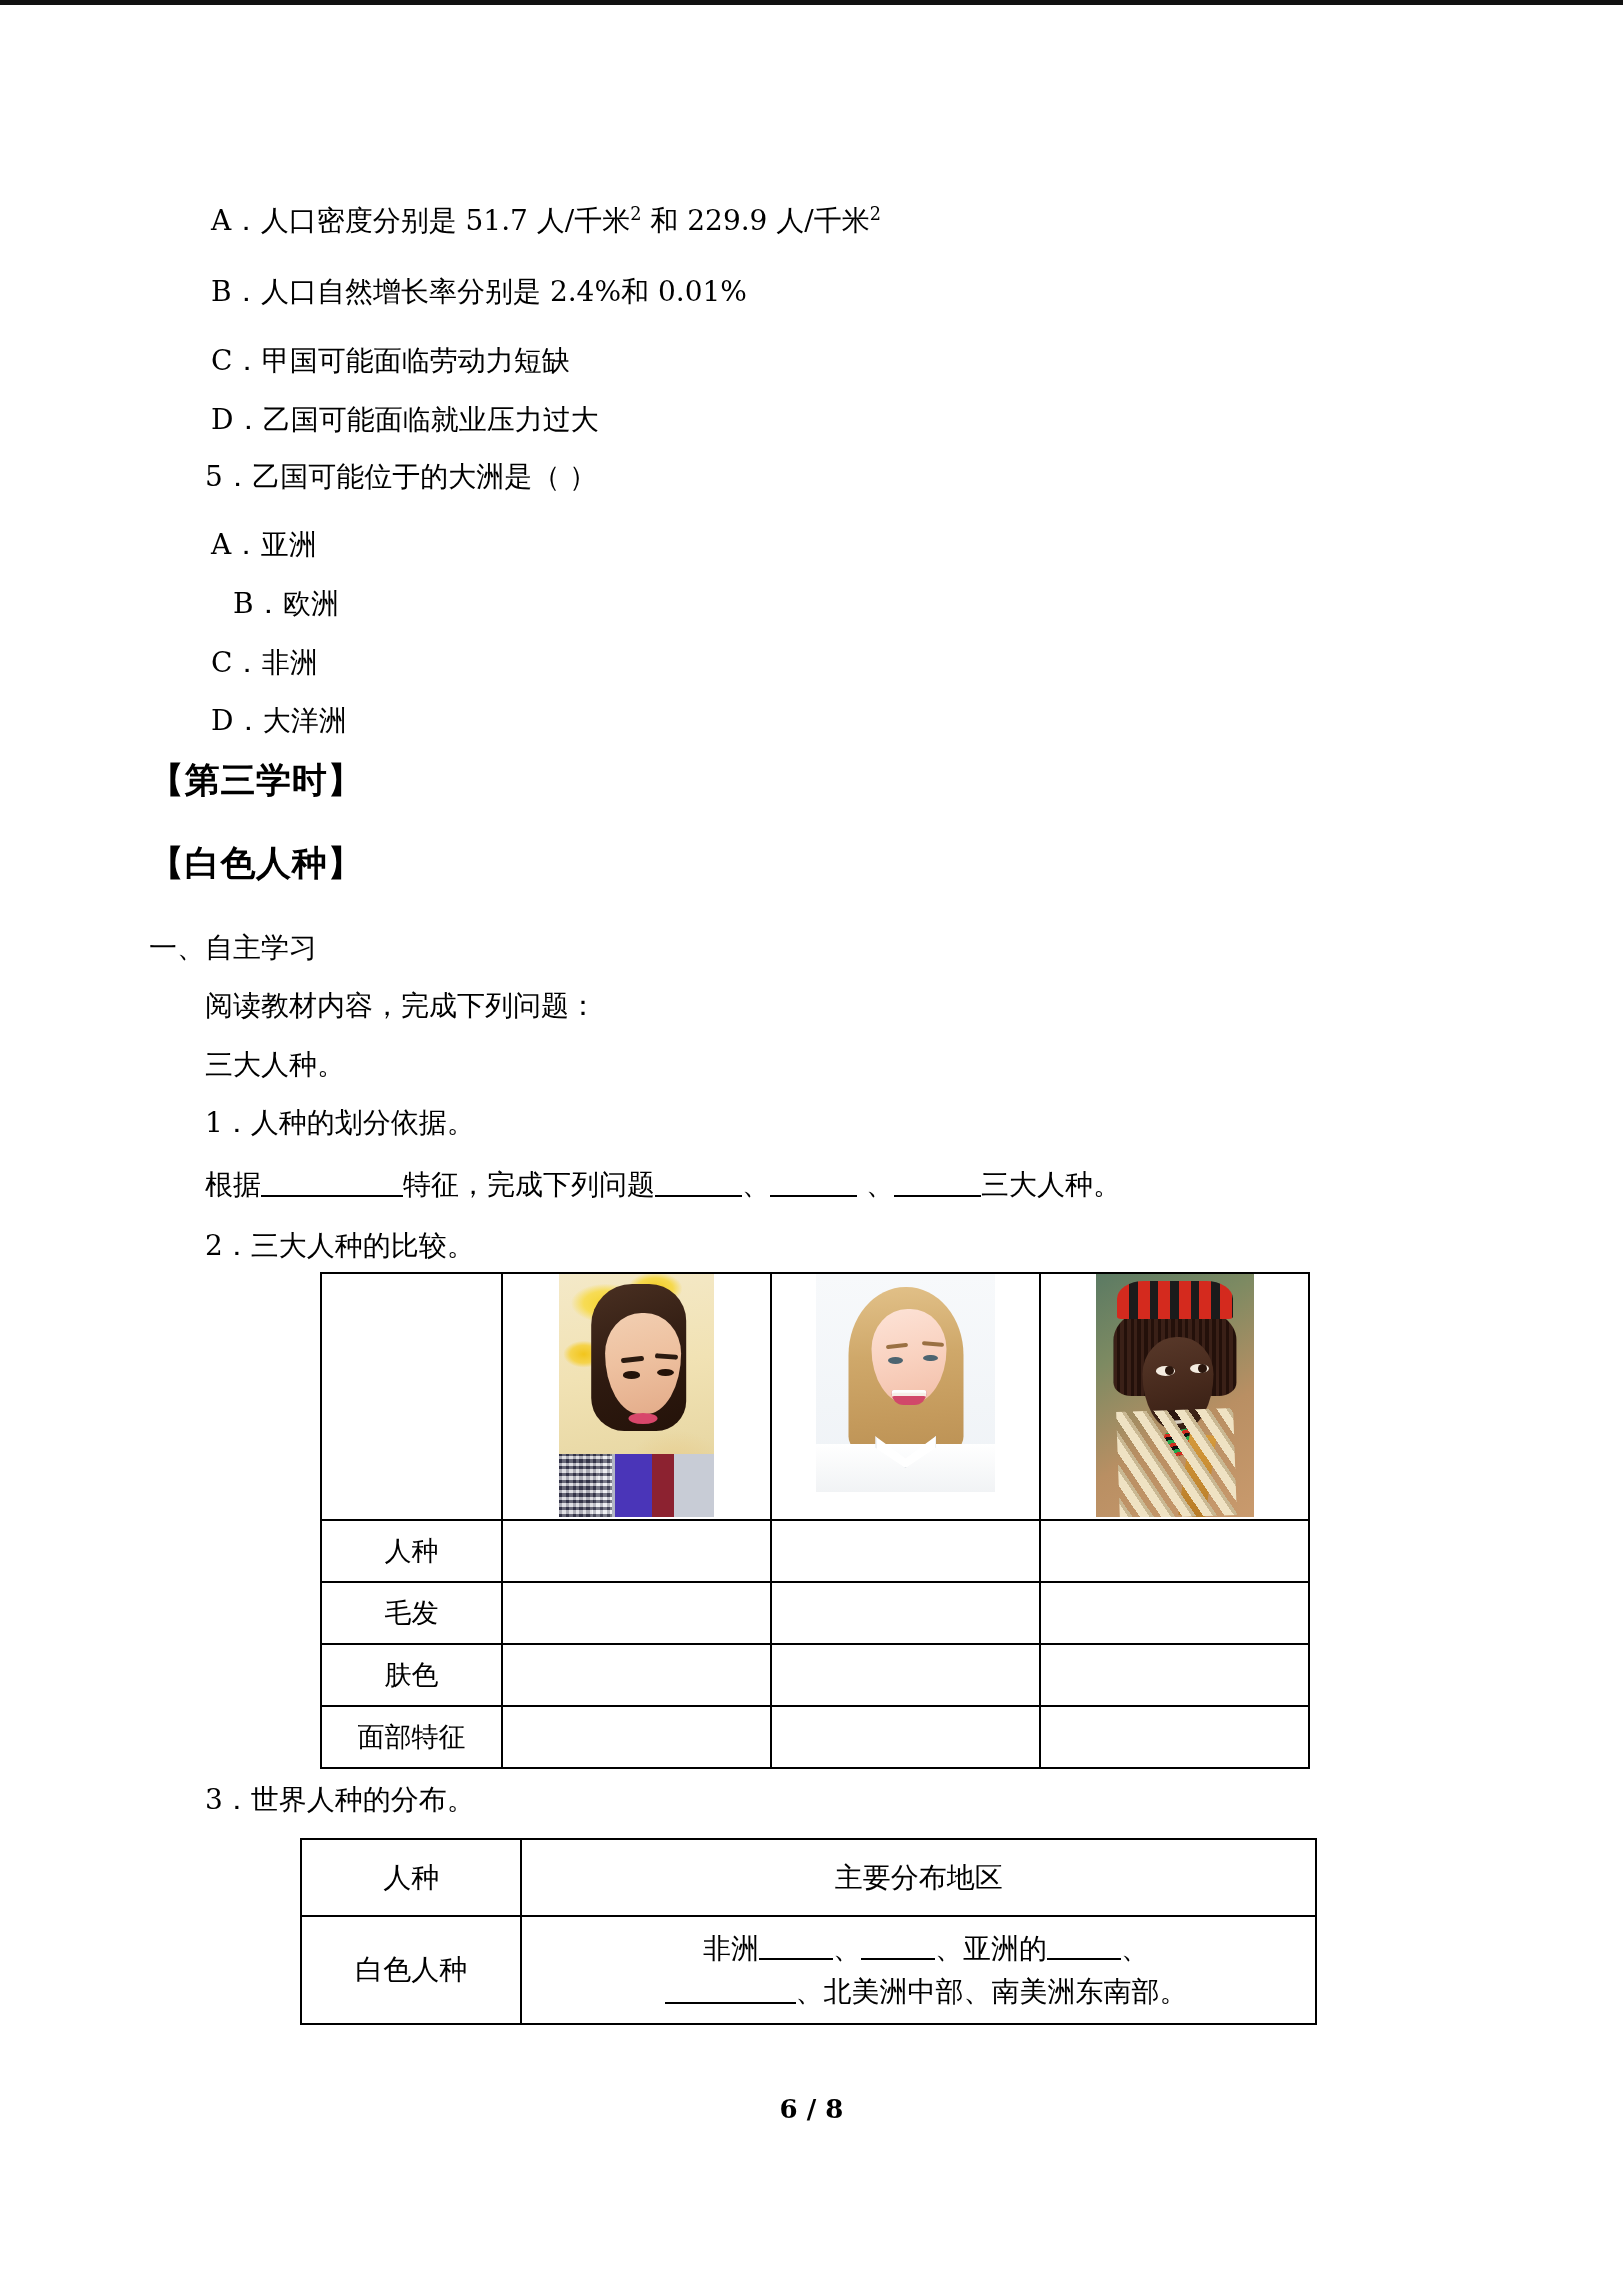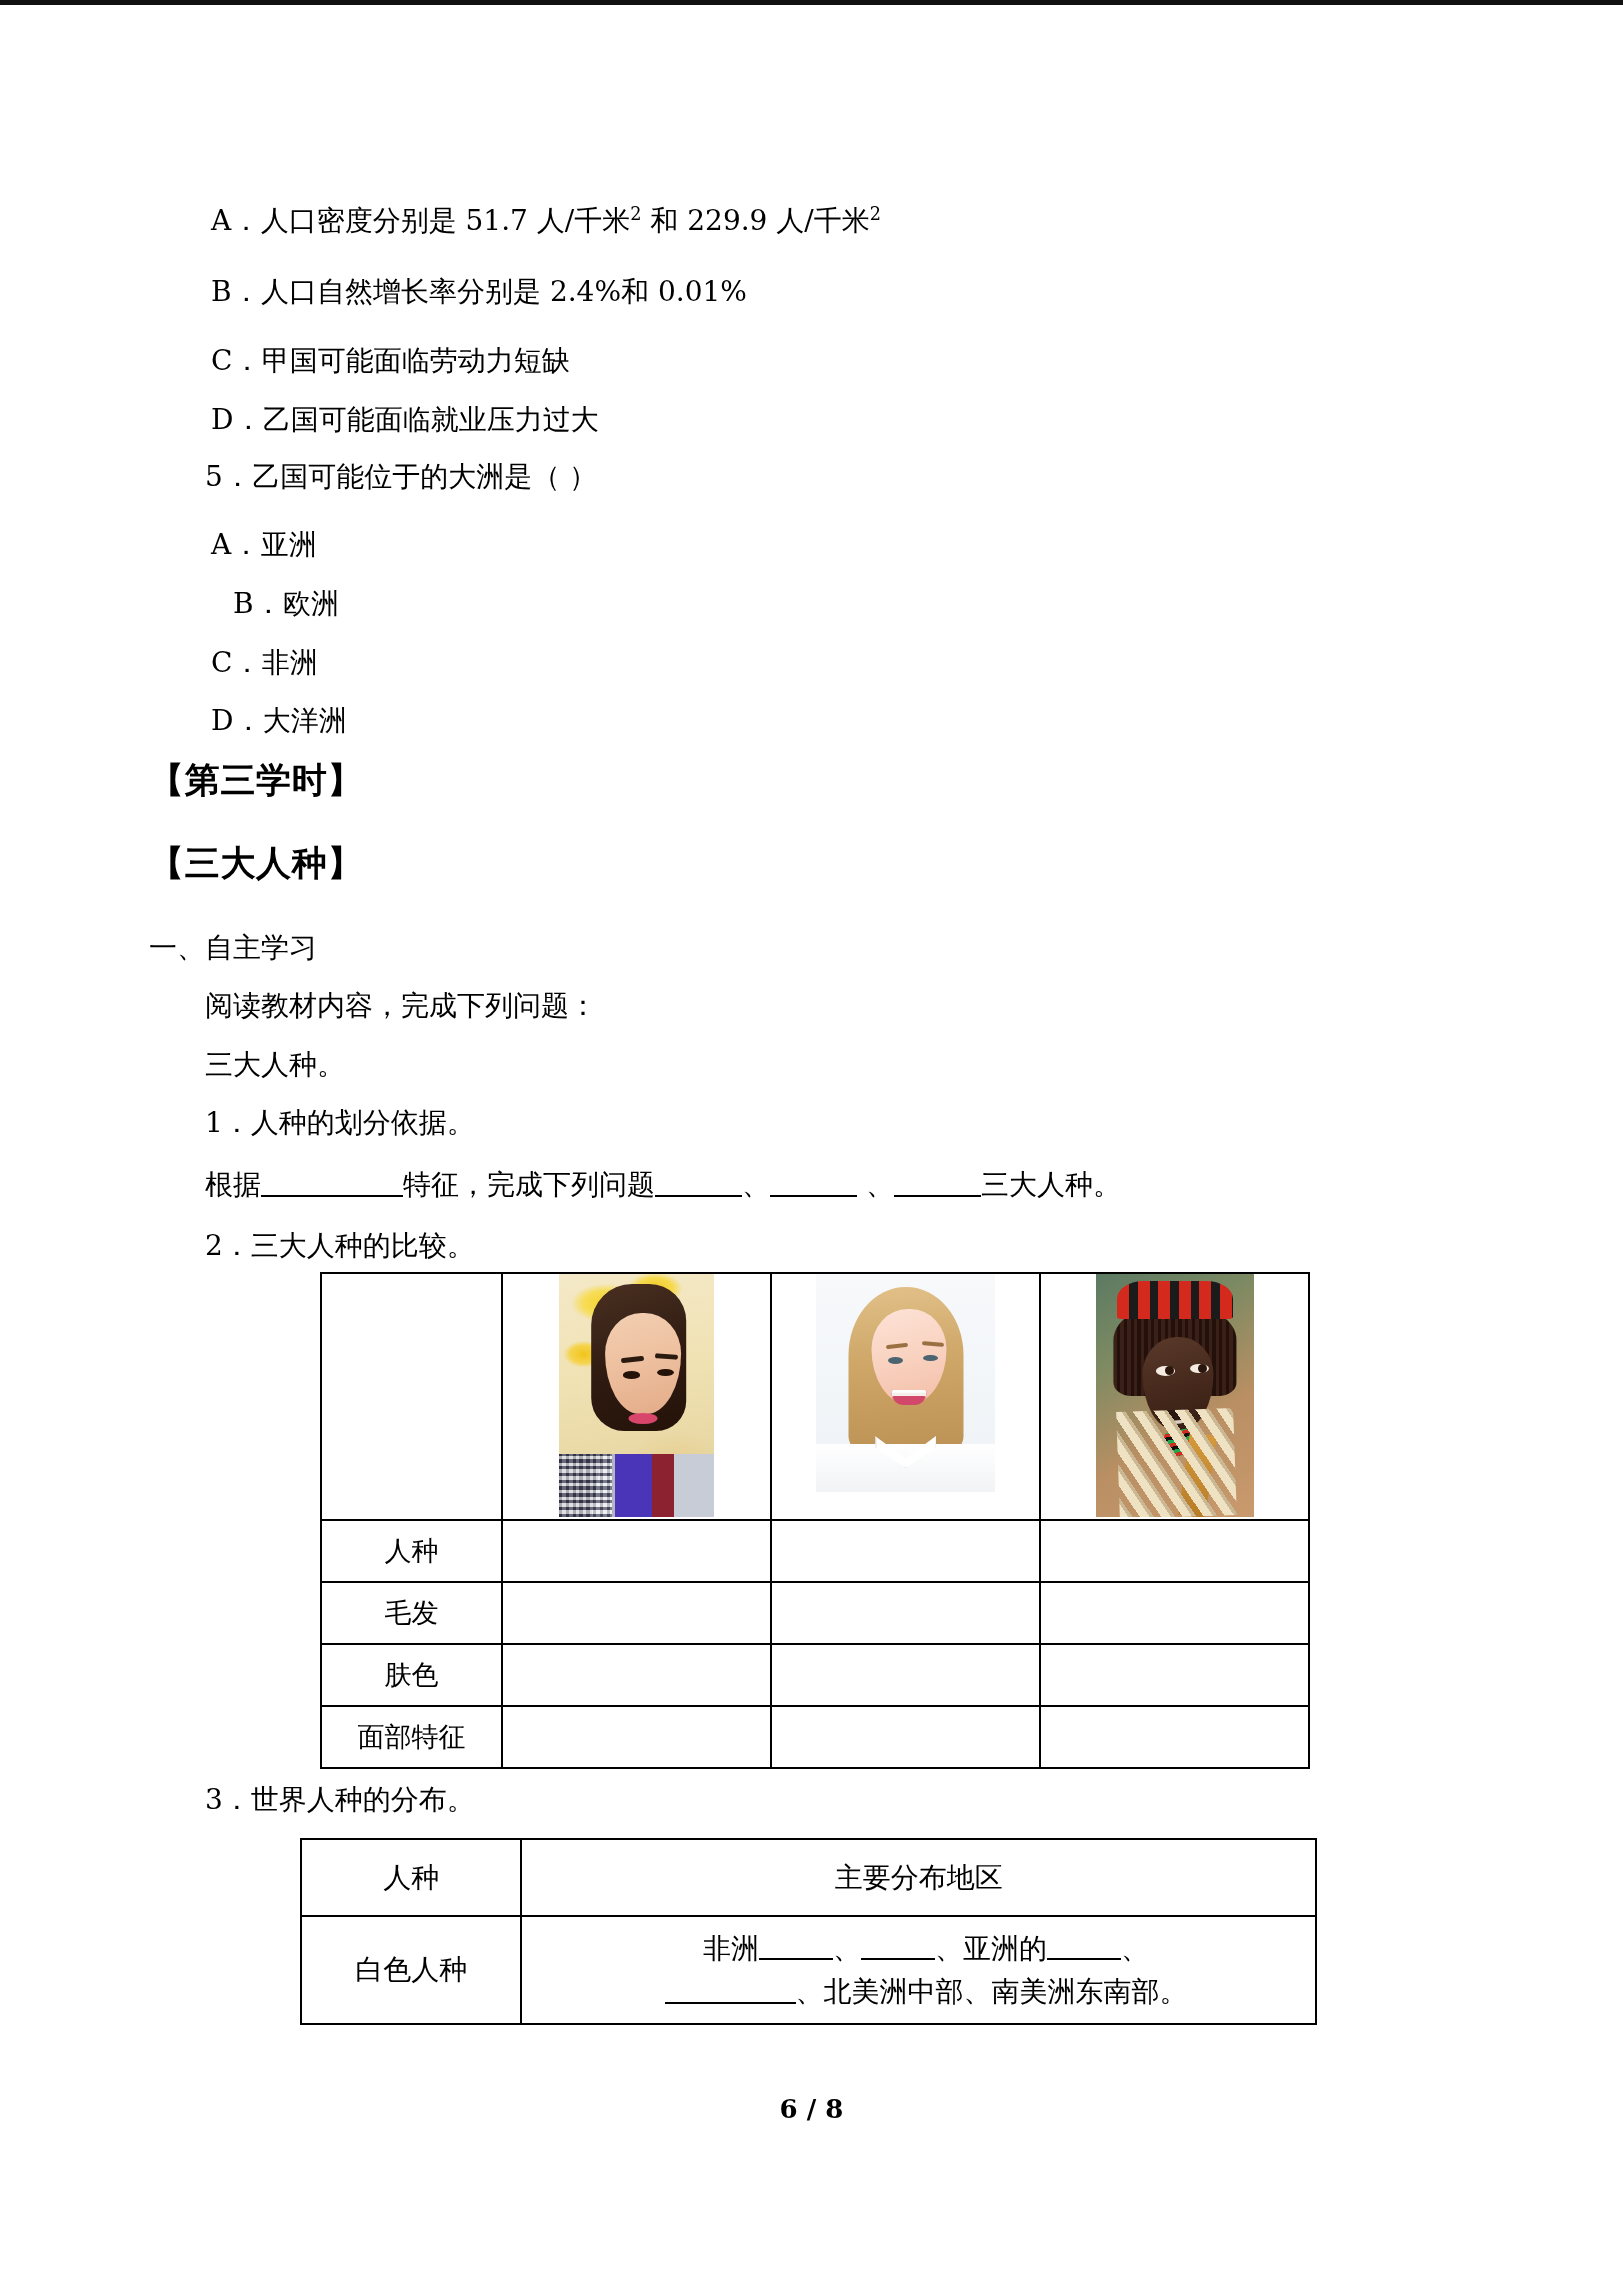--- a/index.html
+++ b/index.html
@@ -306,21 +306,21 @@
       <span class="mark">B．</span><span>欧洲</span>
     </div>
     <div class="opt" style="left:211px; top:644px;">
       <span class="mark">C．</span><span>非洲</span>
     </div>
     <div class="opt" style="left:211px; top:702px;">
       <span class="mark">D．</span><span>大洋洲</span>
     </div>
 
     <div class="heading" style="left:149px; top:757px;">【第三学时】</div>
-    <div class="heading" style="left:149px; top:840px;">【三大人种】</div>
+    <div class="heading" style="left:149px; top:840px;">【白色人种】</div>
 
     <div class="sec" style="left:149px; top:929px;">一、自主学习</div>
     <div class="body-line" style="left:205px; top:987px;">阅读教材内容，完成下列问题：</div>
     <div class="body-line" style="left:205px; top:1046px;">三大人种。</div>
 
     <div class="body-line" style="left:205px; top:1104px;">1．人种的划分依据。</div>
 
     <div class="body-line" style="left:205px; top:1166px;">
       <span>根据</span><span class="blank b-xl"></span><span>特征，完成下列问题</span><span class="blank b-med"></span><span>、</span><span class="blank b-med"></span><span> 、</span><span class="blank b-med"></span><span>三大人种。</span>
     </div>

